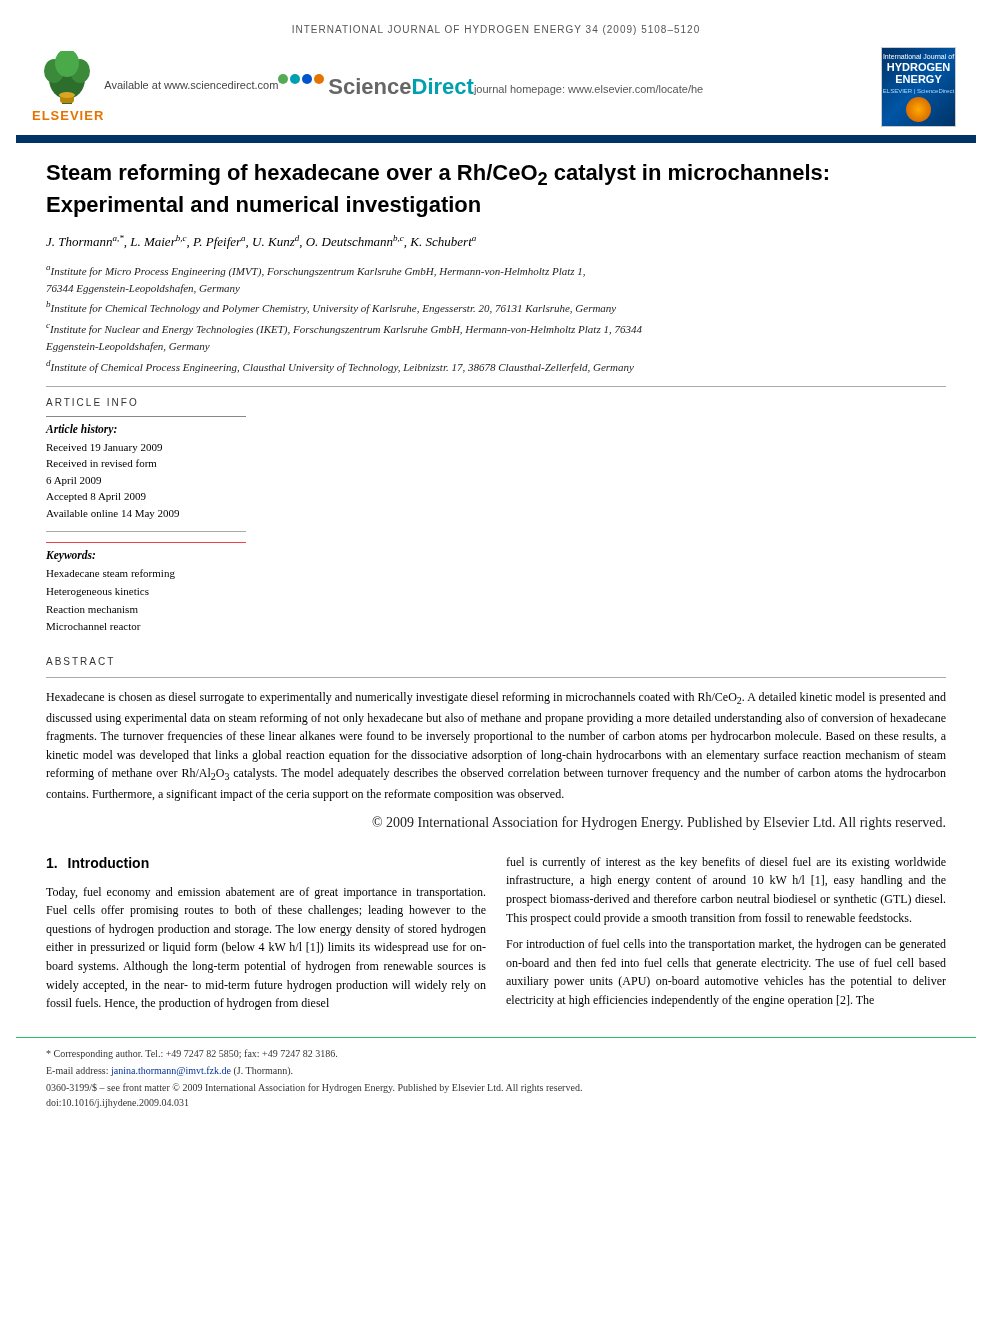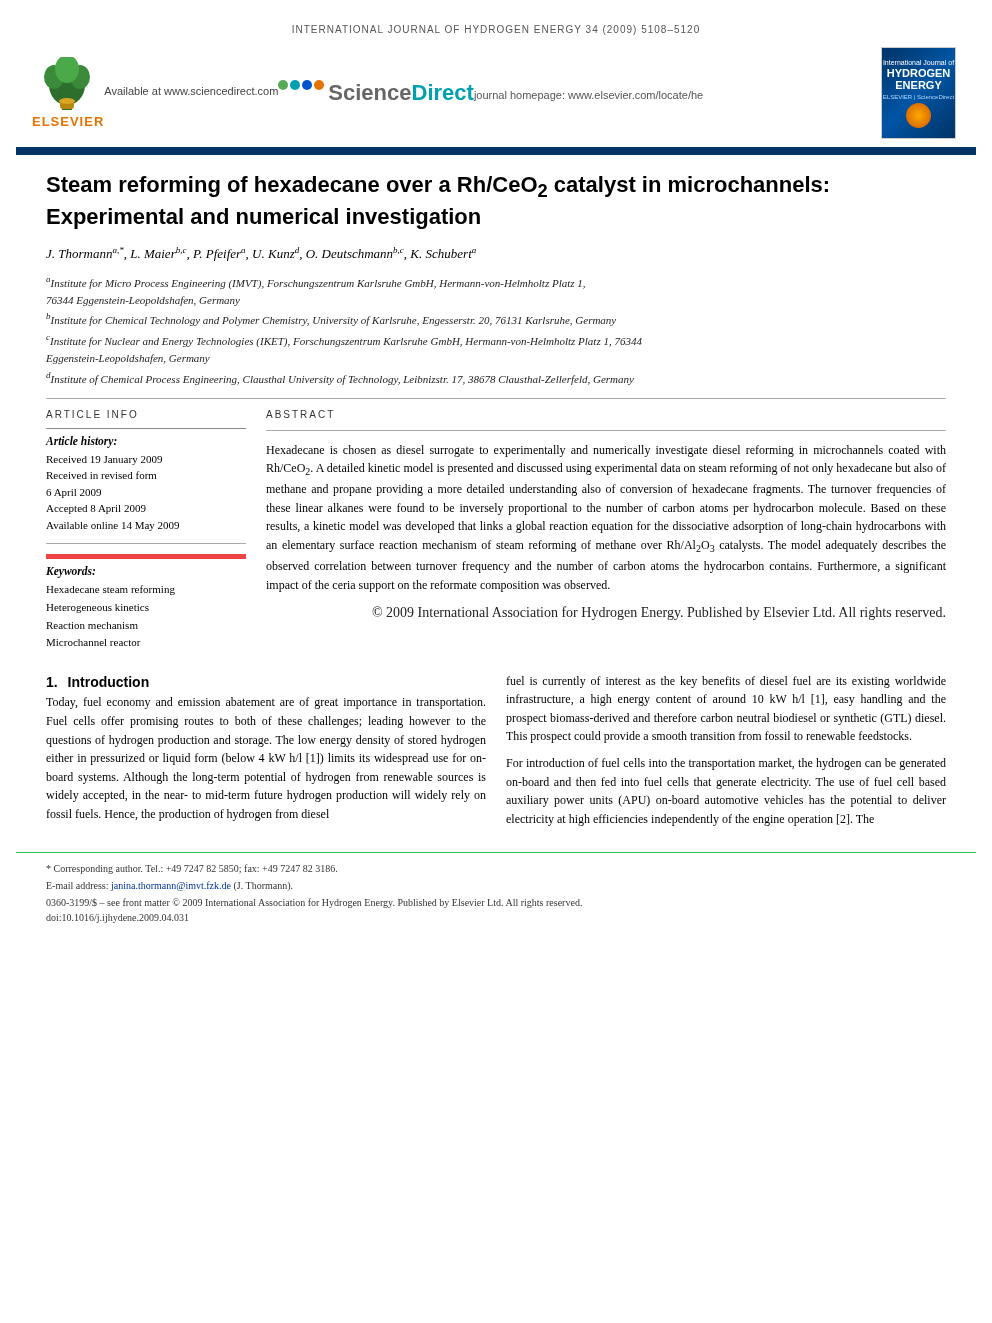--- a/index.html
+++ b/index.html
@@ -101,21 +101,21 @@
 
     .journal-homepage {
       font-family: Arial, sans-serif;
       font-size: 11px;
       color: #555;
       margin-top: 4px;
     }
 
     .journal-cover {
       width: 75px;
-      height: 92px;
+      height: 80px;
       background: linear-gradient(135deg, #003366 0%, #0055a5 50%, #003366 100%);
       display: flex;
       flex-direction: column;
       align-items: center;
       justify-content: center;
       color: white;
       font-family: Arial, sans-serif;
       font-size: 8px;
       text-align: center;
       border: 1px solid #ccc;
@@ -187,20 +187,21 @@
       border: none;
       border-top: 1px solid #aaa;
       margin: 10px 0;
     }
 
     
     .two-col {
       display: flex;
       gap: 20px;
       margin-top: 10px;
+      flex-direction: column;
     }
 
     .col-left {
       width: 200px;
       flex-shrink: 0;
     }
 
     .col-right {
       flex: 1;
     }
@@ -227,21 +228,21 @@
       margin-bottom: 4px;
       font-weight: bold;
     }
 
     .info-value {
       font-size: 11px;
       line-height: 1.5;
     }
 
     .keywords-block {
-      border-top: 5px solid #ef4444;
+      border-top: 1px solid #ef4444;
       padding-top: 6px;
     }
 
     .keywords-label {
       font-style: italic;
       font-size: 11.5px;
       margin-bottom: 4px;
       font-weight: bold;
     }
 
@@ -276,20 +277,21 @@
       flex: 1;
       font-size: 12px;
       line-height: 1.55;
       text-align: justify;
     }
 
     .section-heading {
       font-size: 14px;
       font-weight: bold;
       font-family: Arial, sans-serif;
+      margin-bottom: 8px;
     }
 
     .section-number {
       margin-right: 6px;
     }
 
     .body-paragraph {
       margin-bottom: 8px;
       font-size: 12px;
       line-height: 1.55;

